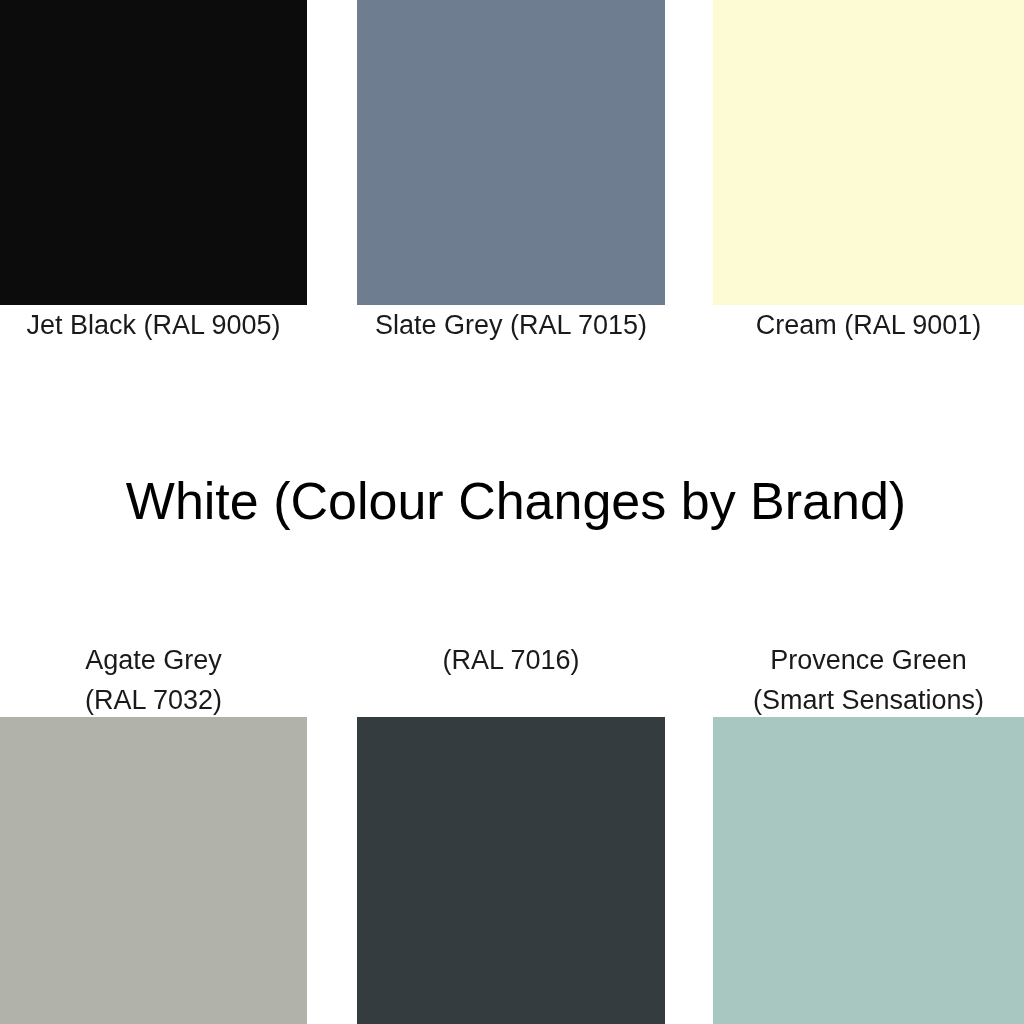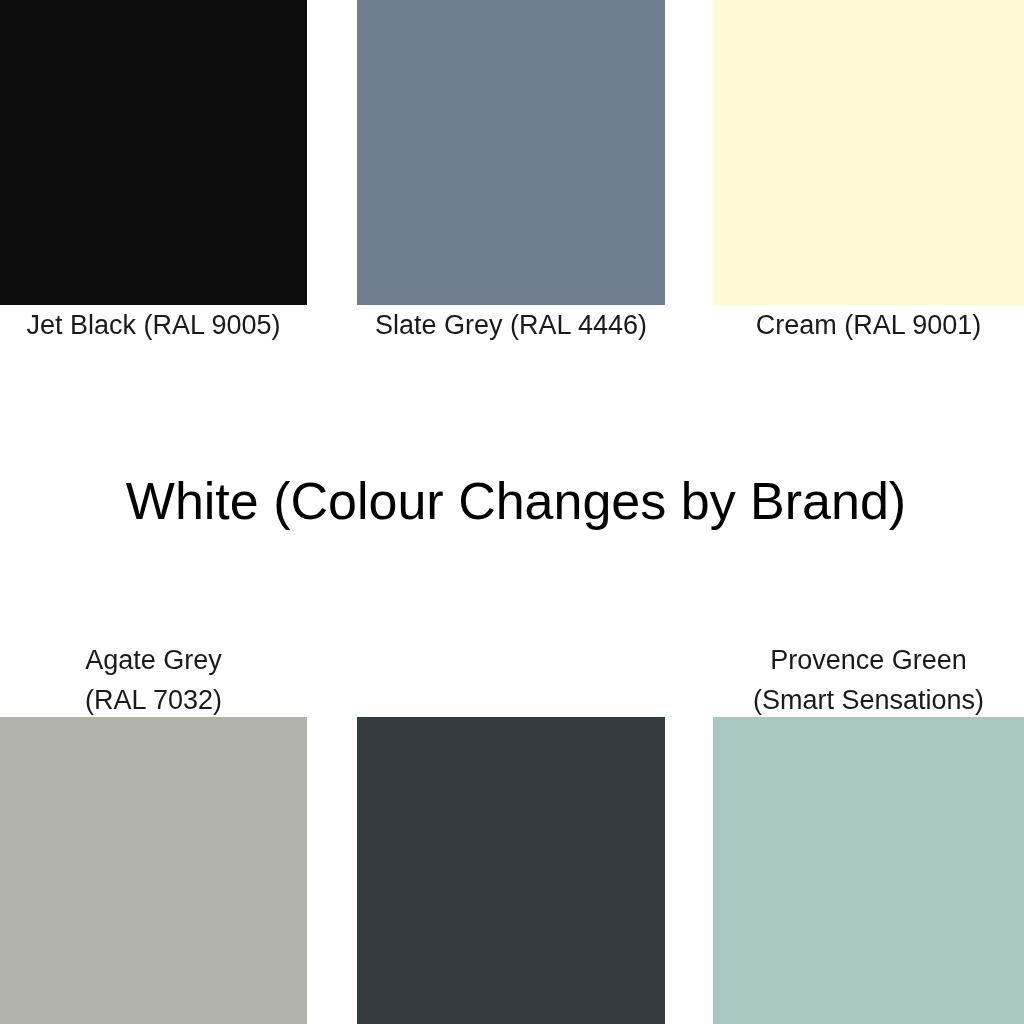--- a/index.html
+++ b/index.html
@@ -88,40 +88,41 @@
 
 <div class="palette">
 
   <div class="col col-1 row-top">
     <div class="swatch" style="background-color: rgb(12, 12, 12);"></div>
     <div class="caption">Jet Black (RAL 9005)</div>
   </div>
 
   <div class="col col-2 row-top">
     <div class="swatch" style="background-color: rgb(110, 126, 144);"></div>
-    <div class="caption">Slate Grey (RAL 4446)</div>
+    <div class="caption">Slate Grey (RAL 7015)</div>
   </div>
 
   <div class="col col-3 row-top">
     <div class="swatch" style="background-color: rgb(252, 251, 211);"></div>
     <div class="caption">Cream (RAL 9001)</div>
   </div>
 
   <h1 class="heading">White (Colour Changes by Brand)</h1>
 
   <div class="col col-1 row-bottom">
     <div class="caption">
       <span class="line">Agate Grey</span>
       <span class="line">(RAL 7032)</span>
     </div>
     <div class="swatch" style="background-color: rgb(177, 178, 170);"></div>
   </div>
 
   <div class="col col-2 row-bottom">
     <div class="caption">
+      <span class="line">(RAL 7016)</span>
     </div>
     <div class="swatch" style="background-color: rgb(52, 60, 63);"></div>
   </div>
 
   <div class="col col-3 row-bottom">
     <div class="caption">
       <span class="line">Provence Green</span>
       <span class="line">(Smart Sensations)</span>
     </div>
     <div class="swatch" style="background-color: rgb(168, 199, 192);"></div>

